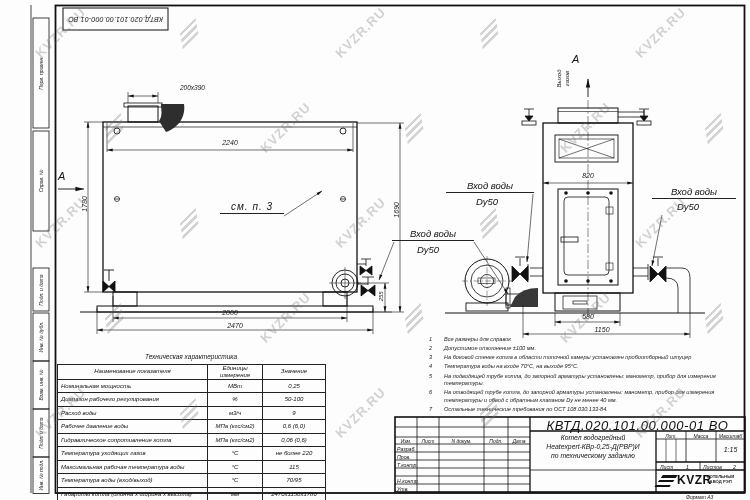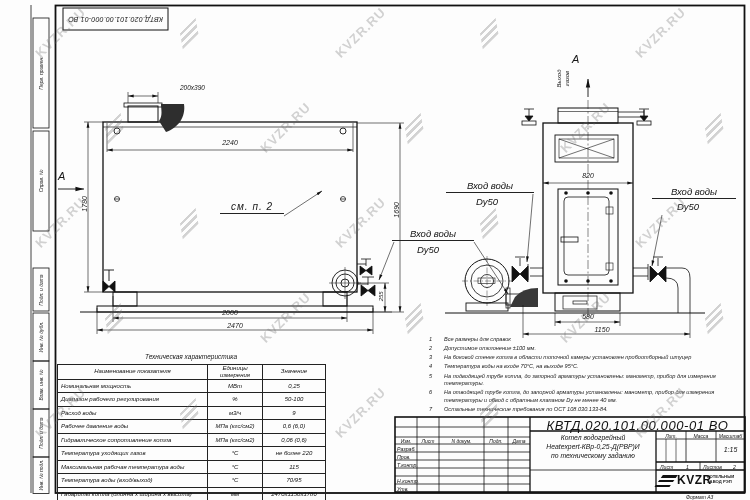--- a/index.html
+++ b/index.html
@@ -323,21 +323,21 @@
     </div>
 
   <div class="t" style="left:58px;top:170px;font-size:11px">А</div>
   <div class="t" style="left:180px;top:84px;font-size:6.5px">200x390</div>
   <div class="t c" style="left:208px;top:139px;width:44px;font-size:7px">2240</div>
   <div class="t c rot" style="left:70px;top:200px;width:30px;font-size:7px">1780</div>
   <div class="t c rot" style="left:382px;top:206px;width:30px;font-size:7px">1690</div>
   <div class="t c rot" style="left:369px;top:293px;width:24px;font-size:6px">255</div>
   <div class="t c" style="left:208px;top:309px;width:44px;font-size:7px">2000</div>
   <div class="t c" style="left:213px;top:322px;width:44px;font-size:7px">2470</div>
-  <div class="t c ul" style="left:220px;top:201px;width:64px;font-size:10px;letter-spacing:1px">см. п. 2</div>
+  <div class="t c ul" style="left:220px;top:201px;width:64px;font-size:10px;letter-spacing:1px">см. п. 3</div>
 
   <div class="t" style="left:572px;top:53px;font-size:11px">А</div>
   <div class="t c rot" style="left:549px;top:71px;width:28px;font-size:6px;white-space:normal;line-height:1.25">Выход газов</div>
   <div class="callout ul" style="left:446px;top:180px;width:88px;font-size:9.5px">Вход воды</div>
   <div class="callout" style="left:462px;top:196px;width:50px;font-size:9.5px">Dy50</div>
   <div class="callout ul" style="left:392px;top:228px;width:82px;font-size:9.5px">Вход воды</div>
   <div class="callout" style="left:400px;top:244px;width:56px;font-size:9.5px">Dy50</div>
   <div class="callout ul" style="left:652px;top:186px;width:84px;font-size:9.5px">Вход воды</div>
   <div class="callout" style="left:660px;top:201px;width:56px;font-size:9.5px">Dy50</div>
   <div class="t c" style="left:566px;top:172px;width:44px;font-size:7px">820</div>

